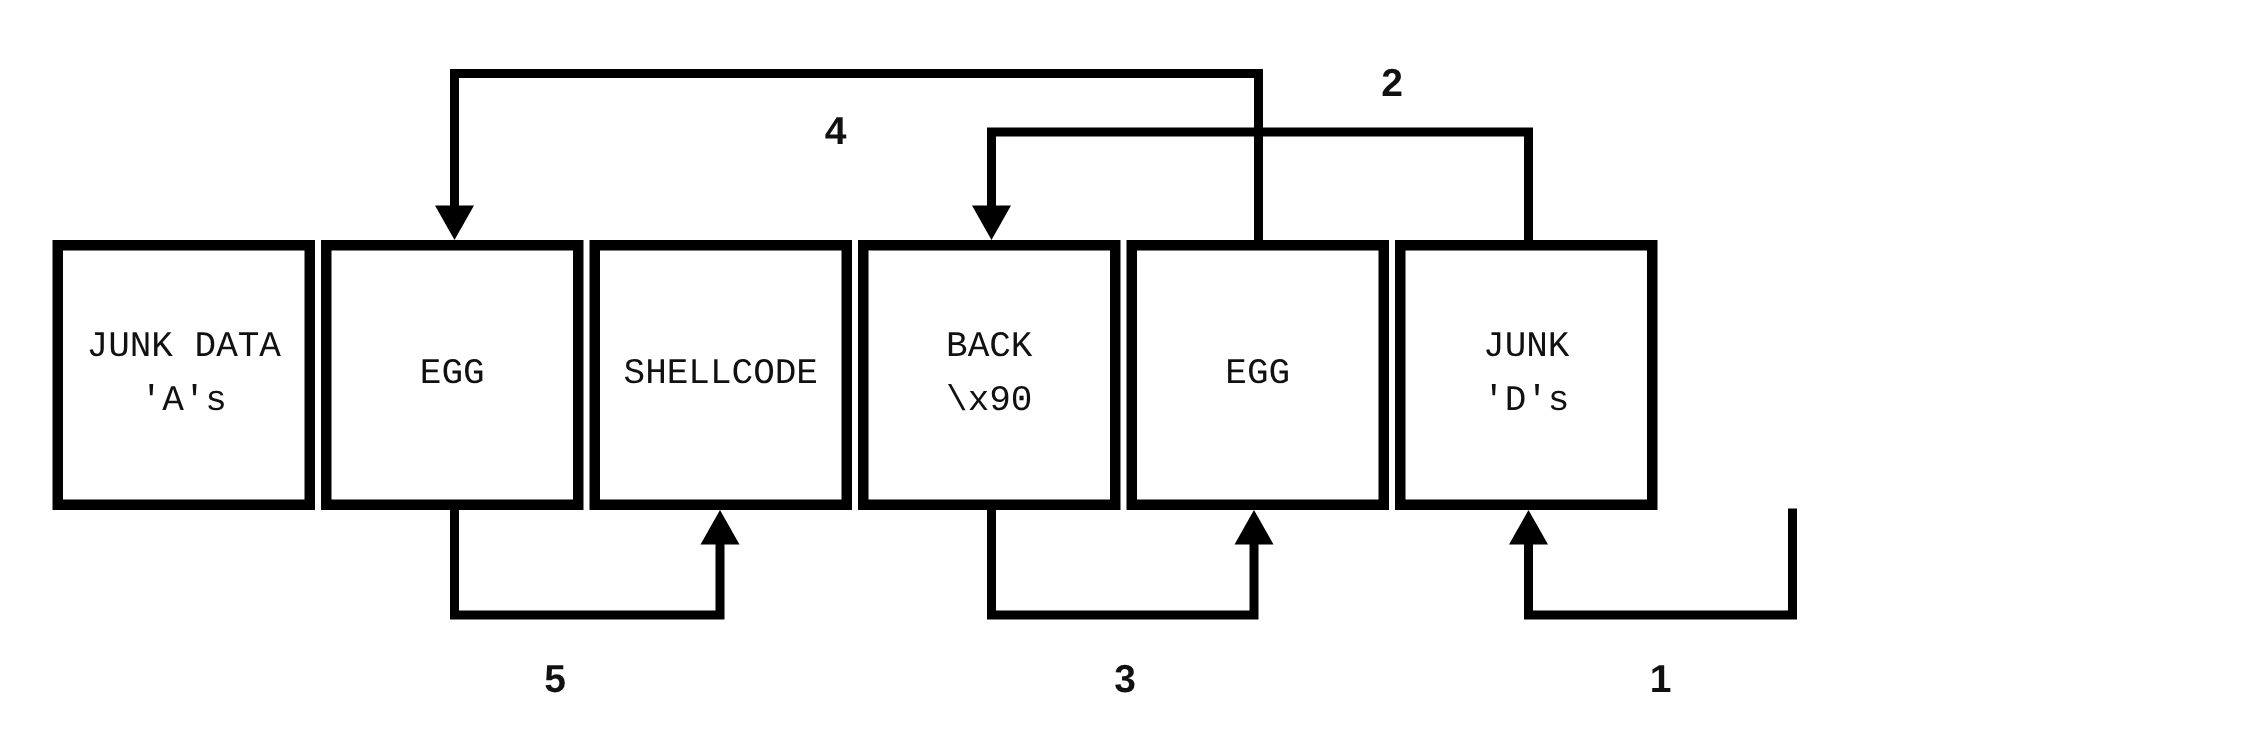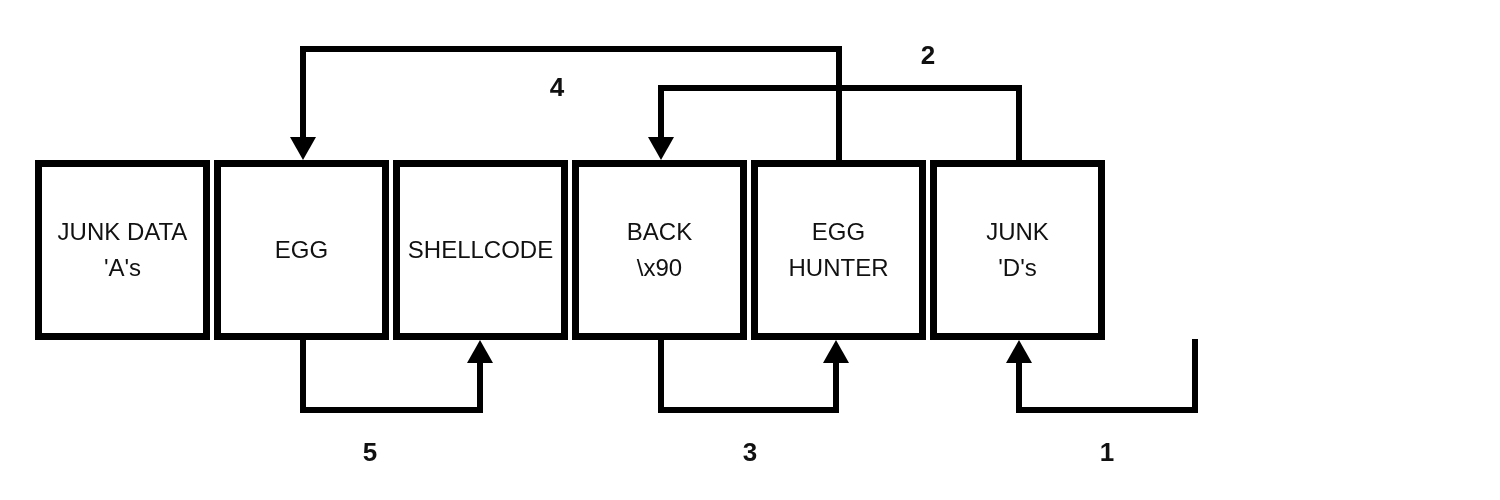--- a/index.html
+++ b/index.html
@@ -10,20 +10,21 @@
     background: #ffffff;
     font-family: "Liberation Sans", "DejaVu Sans", sans-serif;
     overflow: hidden;
   }
   .box-row {
     position: absolute;
     left: 35px;
     top: 160px;
     display: flex;
     gap: 4px;
+    font-family: Liberation Mono, monospace;
   }
   .box {
     box-sizing: border-box;
     width: 175px;
     height: 180px;
     border: 7px solid #000000;
     background: #ffffff;
     display: flex;
     flex-direction: column;
     align-items: center;
@@ -97,21 +98,20 @@
     </div>
     <div class="box">
       <span class="line">SHELLCODE</span>
     </div>
     <div class="box">
       <span class="line">BACK</span>
       <span class="line">\x90</span>
     </div>
     <div class="box">
       <span class="line">EGG</span>
-      <span class="line">HUNTER</span>
     </div>
     <div class="box">
       <span class="line">JUNK</span>
       <span class="line">'D's</span>
     </div>
   </div>
 
   <div class="num" style="left:1091px; top:437px;">1</div>
   <div class="num" style="left:912px;  top:40px;">2</div>
   <div class="num" style="left:734px;  top:437px;">3</div>

